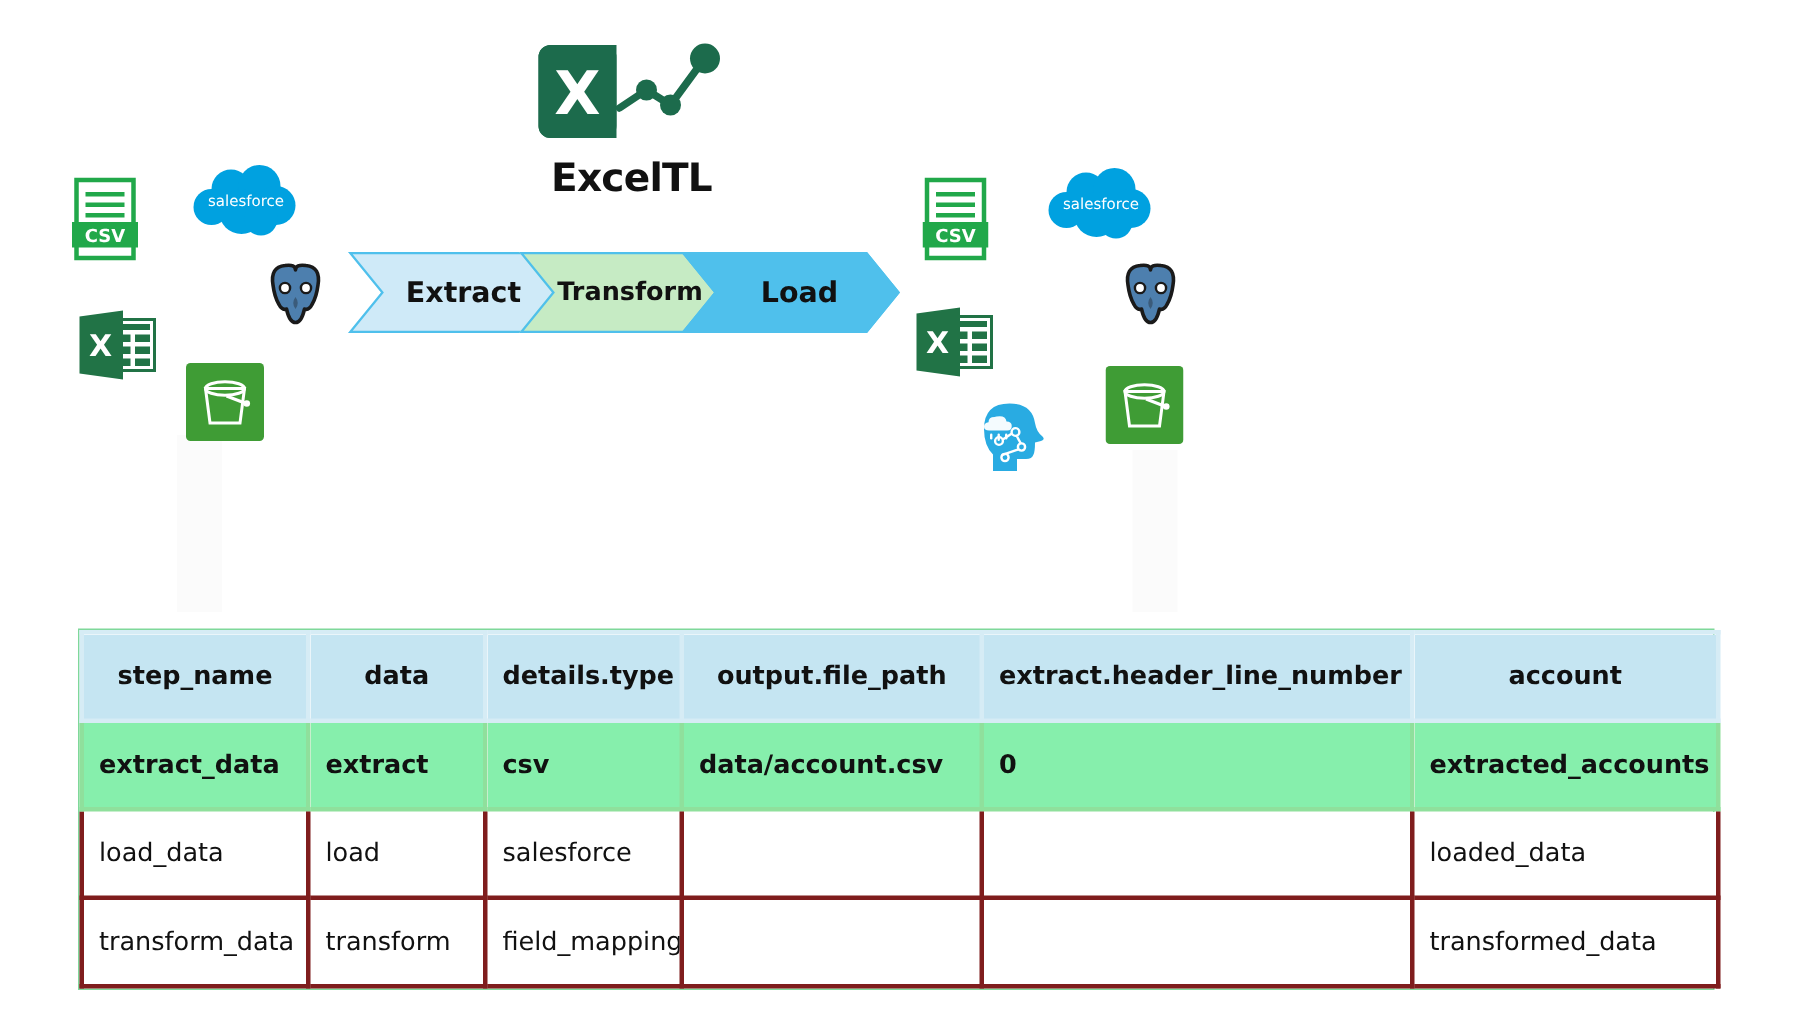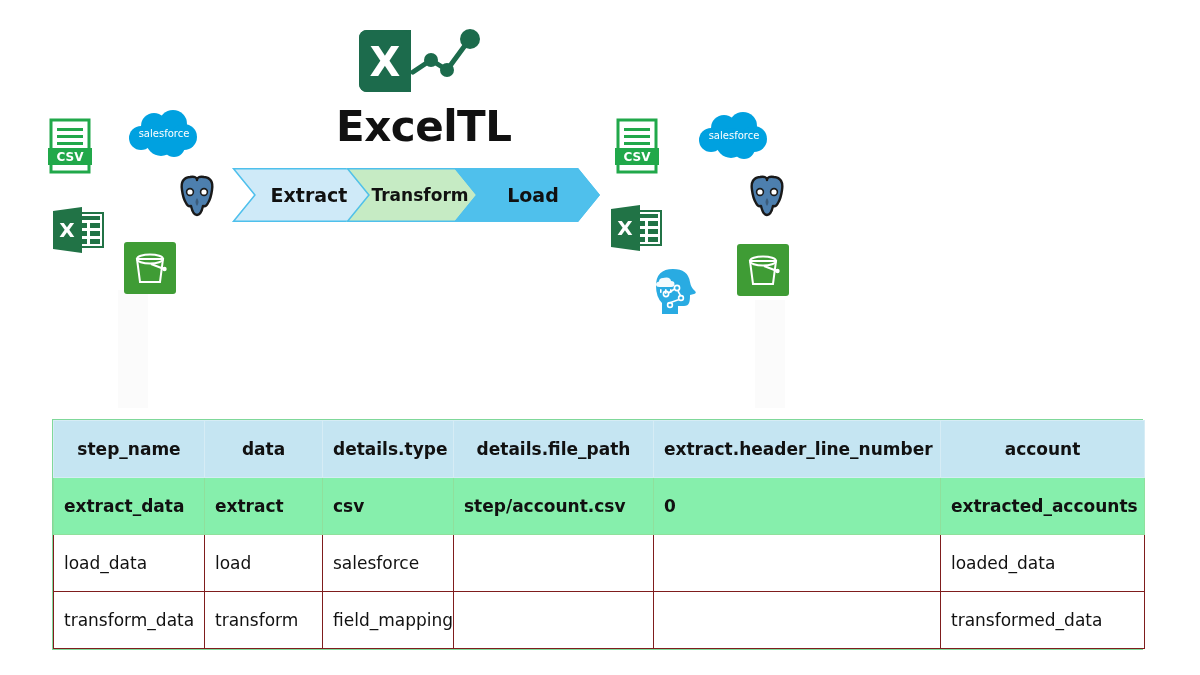--- a/index.html
+++ b/index.html
@@ -29,21 +29,21 @@
     left: 336px; top: 22px;
     width: 170px; height: 120px;
     text-align: center;
   }
   .brand-mark {
     width: 140px; height: 78px;
     margin: 0 auto;
     position: relative;
   }
   .brand-title {
-    font-size: 42px;
+    font-size: 26px;
     font-weight: bold;
     letter-spacing: -0.5px;
     line-height: 1;
     margin-top: 6px;
     color: #111111;
   }
 
   
   .flow {
     position: absolute;
@@ -95,21 +95,21 @@
   table.etl {
     width: 100%;
     border-collapse: collapse;
     table-layout: fixed;
     font-size: 17px;
   }
   table.etl th, table.etl td {
     padding: 18px 10px;
     text-align: left;
     vertical-align: middle;
-    border: 1px solid #7f1d1d;
+    border: 3px solid #7f1d1d;
     white-space: nowrap;
     overflow: hidden;
     margin-top: 44px;
   }
   table.etl thead th {
     background: #c5e5f2;
     font-weight: bold;
     text-align: center;
     font-size: 17px;
     height: 52px;
@@ -333,31 +333,31 @@
         <col class="c2">
         <col class="c3">
         <col class="c4">
         <col class="c5">
     </colgroup>
     <thead>
       <tr>
         <th>step_name</th>
         <th>data</th>
         <th>details.type</th>
-        <th>details.file_path</th>
+        <th>output.file_path</th>
         <th>extract.header_line_number</th>
         <th>account</th>
       </tr>
     </thead>
     <tbody>
       <tr class="row-hl">
         <td>extract_data</td>
         <td>extract</td>
         <td>csv</td>
-        <td>step/account.csv</td>
+        <td>data/account.csv</td>
         <td class="num">0</td>
         <td>extracted_accounts</td>
       </tr>
       <tr class="row-plain">
         <td>load_data</td>
         <td>load</td>
         <td>salesforce</td>
         <td></td>
         <td class="num"></td>
         <td>loaded_data</td>

